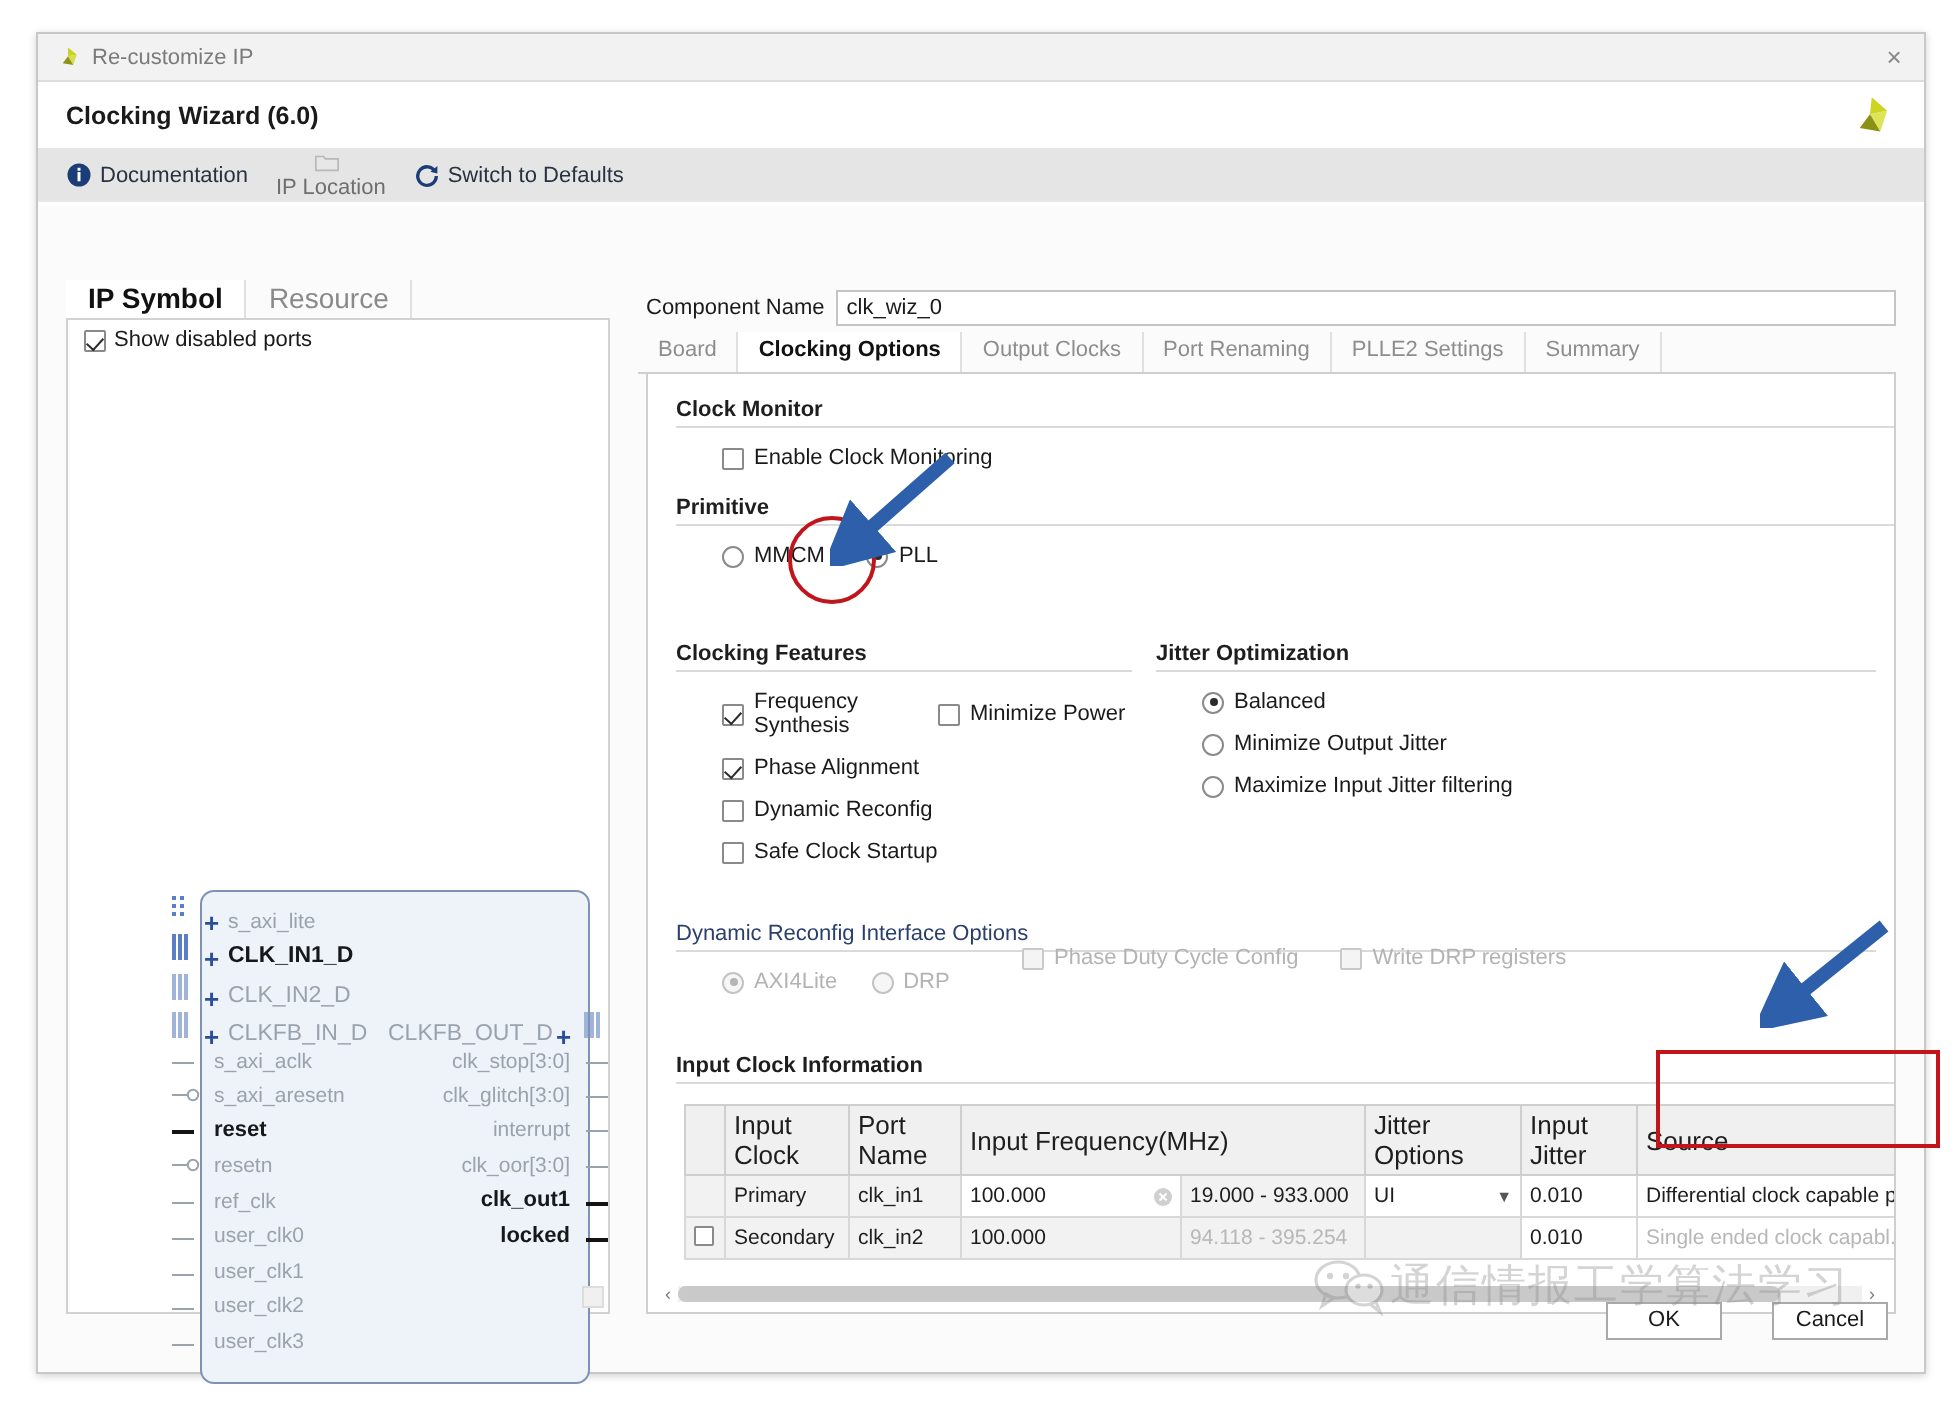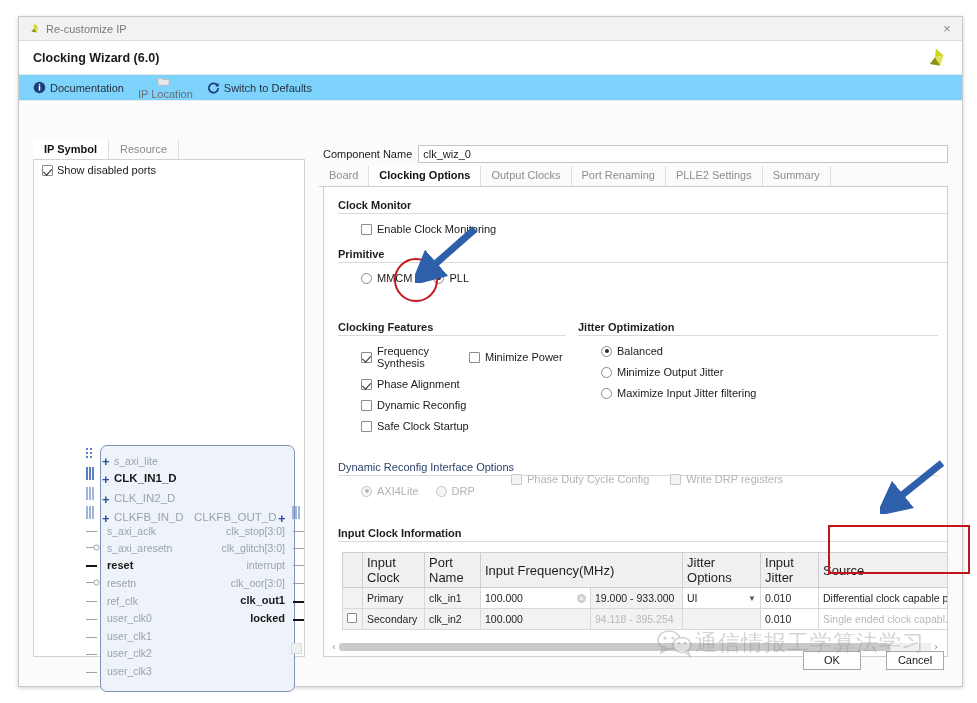--- a/index.html
+++ b/index.html
@@ -52,21 +52,21 @@
   .header .h-title {
     font-size: 12.5px; font-weight: bold; color: #1a1a1a; flex: 1 1 auto;
   }
   .header .h-logo { width: 26px; height: 24px; }
   
   .toolbar {
     height: 26px;
     display: flex; align-items: center;
     padding: 0 0 0 14px;
     border-bottom: 1px solid #e8e8e8;
-    background: #7dd3fc;
+    background: #e5e5e5;
     box-sizing: border-box;
   }
   .tb-item {
     display: flex; align-items: center;
     margin-right: 14px;
     cursor: pointer;
     font-size: 11px;
     color: #27313f;
   }
   .tb-item .ico { width: 13px; height: 13px; margin-right: 4px; display:inline-block; }
@@ -78,21 +78,21 @@
     background: #fbfbfb;
   }
   .lp-tabs {
     position: absolute; left: 14px; top: 38px; width: 272px; height: 19px;
     display: flex; align-items: flex-end;
     border-bottom: 1px solid #d2d2d2;
     box-sizing: border-box;
   }
   .lp-tab {
     padding: 3px 11px 3px 11px;
-    font-size: 11px;
+    font-size: 14px;
     color: #8a8a8a;
     border-right: 1px solid #e0e0e0;
     cursor: pointer;
     line-height: 13px;
   }
   .lp-tab.active {
     color: #111; font-weight: bold; background: #fff;
   }
   .lp-box {
     position: absolute; left: 14px; top: 57px; width: 272px; height: 497px;

